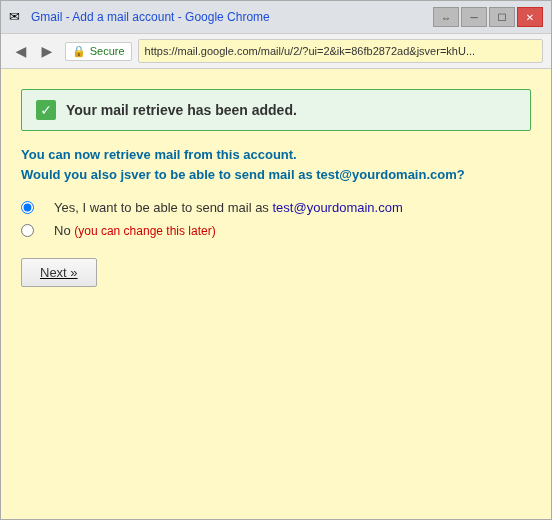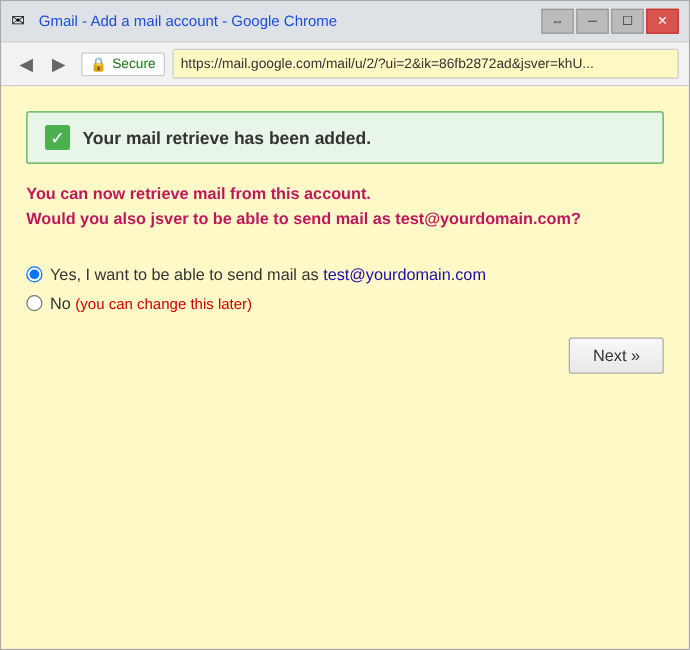--- a/index.html
+++ b/index.html
@@ -158,57 +158,58 @@
     }
     .success-title {
       font-size: 14px;
       font-weight: bold;
       color: #333;
     }
 
     
     .body-text {
       font-size: 13px;
-      color: #be185d;
+      color: #0369a1;
       line-height: 1.5;
-      margin-bottom: 28px;
+      margin-bottom: 16px;
       font-weight: bold;
     }
 
     
     .radio-options {
       display: flex;
       flex-direction: column;
       gap: 8px;
       margin-bottom: 20px;
     }
     .radio-option {
       display: flex;
-      gap: 6px;
+      gap: 20px;
       font-size: 13px;
       color: #333;
     }
     .radio-option input[type="radio"] {
       margin: 0;
       cursor: pointer;
     }
     .email-link {
       color: #1a0dab;
       text-decoration: none;
     }
     .no-change-text {
       color: #c00;
       font-size: 12px;
     }
 
     
     .button-row {
       display: flex;
-      justify-content: flex-end;
+      justify-content: flex-start;
       margin-top: 8px;
+      text-decoration: underline;
     }
     .next-button {
       background: linear-gradient(to bottom, #f8f8f8, #e8e8e8);
       border: 1px solid #aaa;
       border-radius: 2px;
       padding: 6px 18px;
       font-size: 13px;
       color: #333;
       cursor: pointer;
     }

